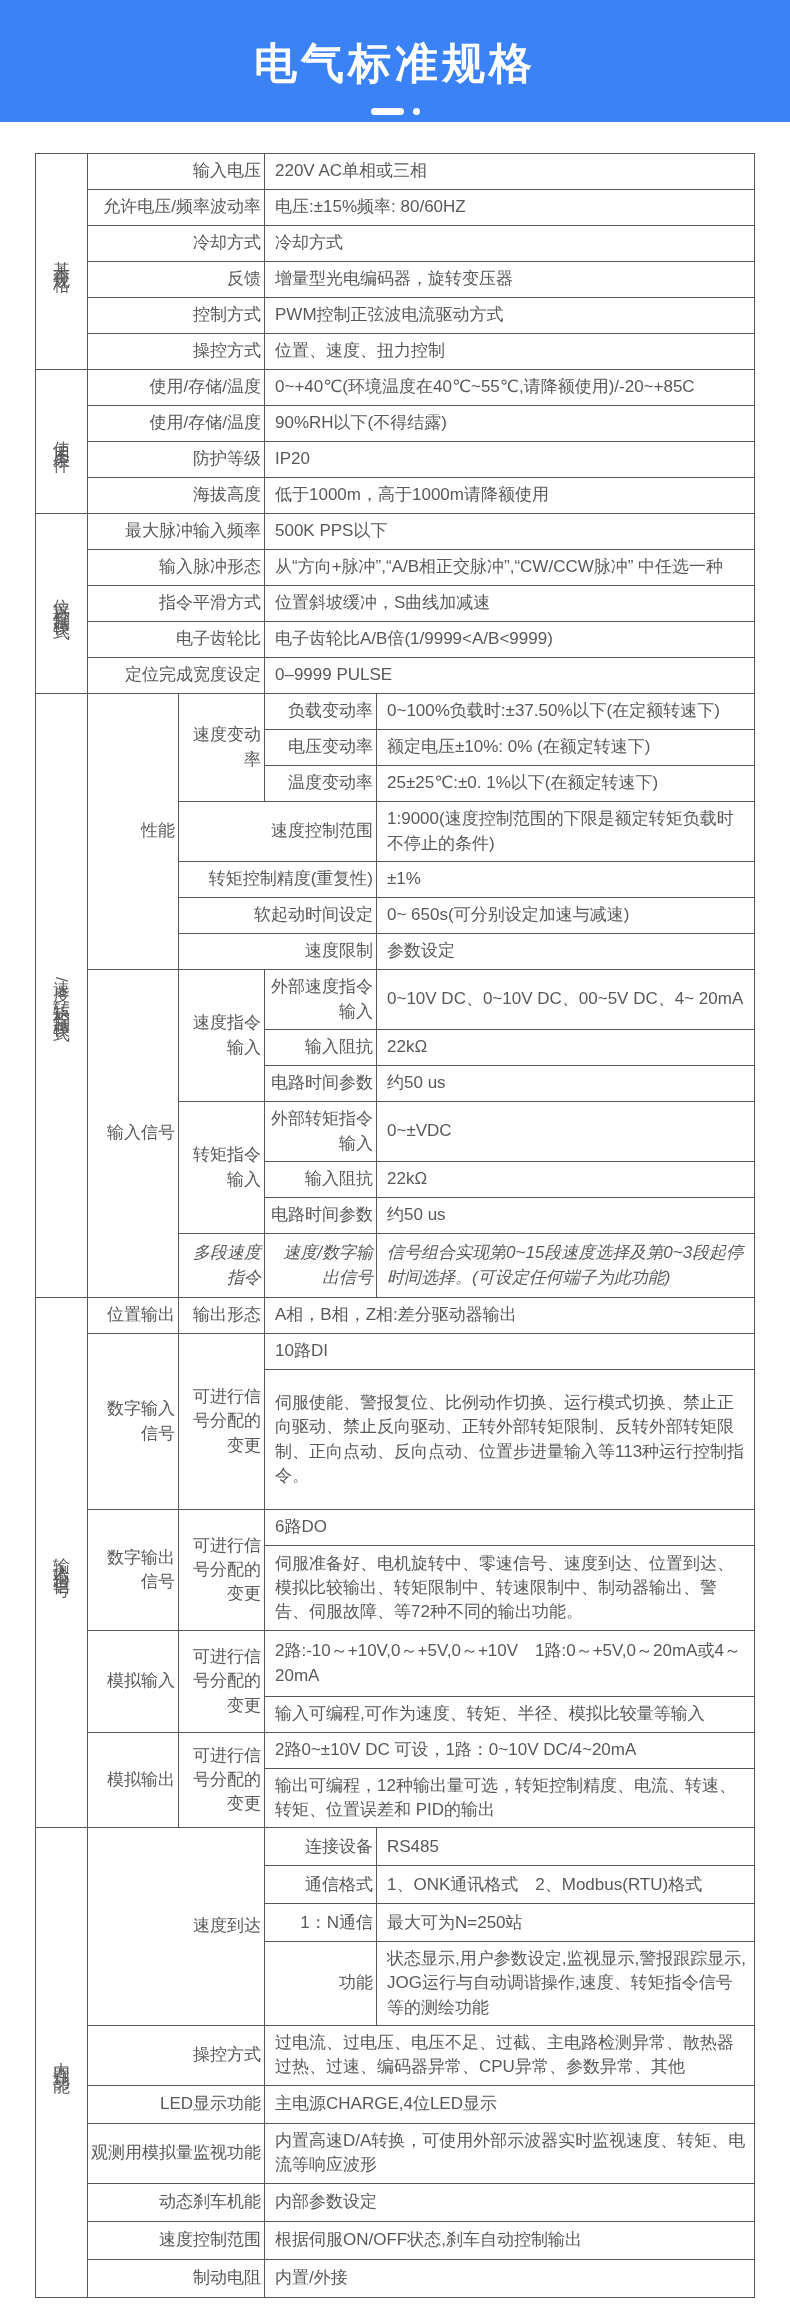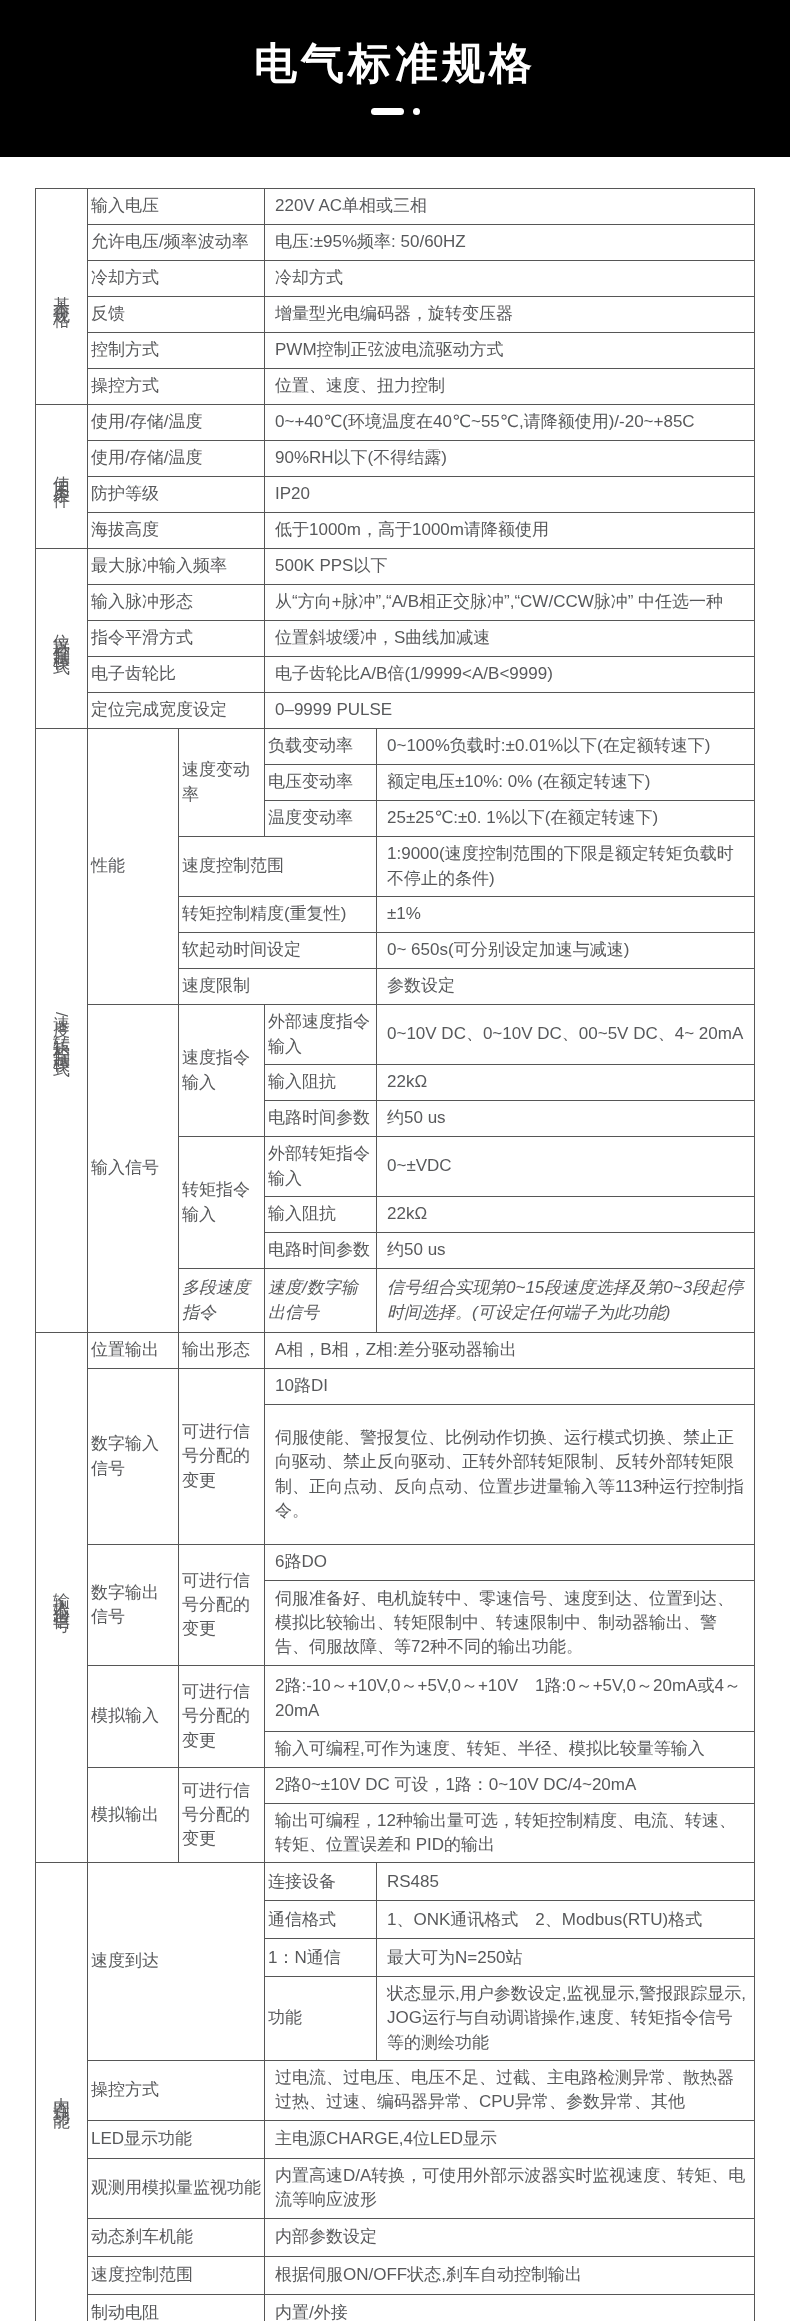--- a/index.html
+++ b/index.html
@@ -3,21 +3,21 @@
 <meta charset="utf-8">
 <style>
   html,body{margin:0;padding:0;}
   body{
     width:790px;
     background:#ffffff;
     color:#58595b;
     font-family:"Liberation Sans","DejaVu Sans",sans-serif;
   }
   
-  .banner{height:157px;background:#000000;overflow:hidden;}
+  .banner{height:122px;background:#3b82f6;overflow:hidden;}
   .banner-title{
     margin:0;
     padding-top:35px;
     text-align:center;
     color:#ffffff;
     font-size:43px;
     font-weight:700;
     letter-spacing:4px;
   }
   .underline{
@@ -40,21 +40,21 @@
   col.c3{width:112px;}
   col.c4{width:378px;}
   td{
     border:1.5px solid #565656;
     font-size:17px;
     line-height:1.42;
     vertical-align:middle;
     box-sizing:border-box;
     word-break:break-all;
   }
-  td.lab{text-align:left;padding:5px 3px;}
+  td.lab{text-align:right;padding:5px 3px;}
   td.val{text-align:left;padding:5px 8px 5px 10px;margin-top:20px;}
   td.grp{text-align:center;padding:6px 0;}
   .vtext{
     writing-mode:vertical-rl;
     letter-spacing:5px;
     display:inline-block;
     line-height:1;
   }
   tr{height:36px;}
   tr.h38{height:38px;}
@@ -88,21 +88,21 @@
       </colgroup>
 
 <tbody>
   <tr>
     <td class="grp" rowspan="6"><span class="vtext">基本规格</span></td>
     <td class="lab" colspan="2">输入电压</td>
     <td class="val" colspan="2">220V AC单相或三相</td>
   </tr>
   <tr>
           <td class="lab" colspan="2">允许电压/频率波动率</td>
-          <td class="val" colspan="2">电压:±95%频率: 50/60HZ</td>
+          <td class="val" colspan="2">电压:±15%频率: 80/60HZ</td>
         </tr>
   <tr>
           <td class="lab" colspan="2">冷却方式</td>
           <td class="val" colspan="2">冷却方式</td>
         </tr>
   <tr>
           <td class="lab" colspan="2">反馈</td>
           <td class="val" colspan="2">增量型光电编码器，旋转变压器</td>
         </tr>
   <tr>
@@ -158,21 +158,21 @@
           <td class="val" colspan="2">0–9999 PULSE</td>
         </tr>
 </tbody>
 
 <tbody>
   <tr>
     <td class="grp" rowspan="14"><span class="vtext">速度/转矩控制模式</span></td>
     <td class="lab" rowspan="7">性能</td>
     <td class="lab" rowspan="3">速度变动率</td>
     <td class="lab">负载变动率</td>
-    <td class="val">0~100%负载时:±0.01%以下(在定额转速下)</td>
+    <td class="val">0~100%负载时:±37.50%以下(在定额转速下)</td>
   </tr>
   <tr>
           <td class="lab">电压变动率</td>
           <td class="val">额定电压±10%: 0% (在额定转速下)</td>
         </tr>
   <tr>
           <td class="lab">温度变动率</td>
           <td class="val">25±25℃:±0. 1%以下(在额定转速下)</td>
         </tr>
   <tr class="h60">

